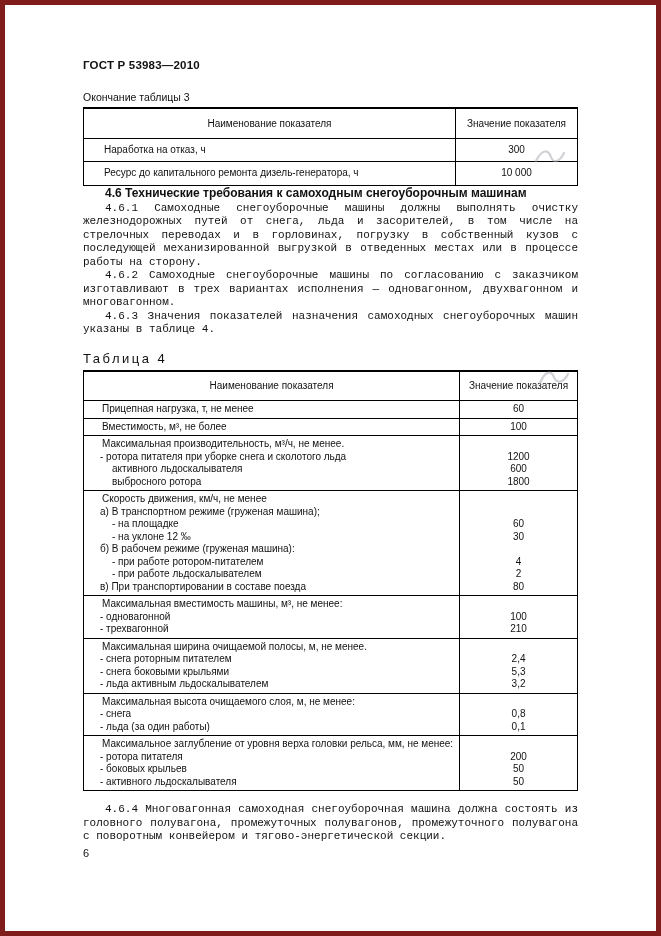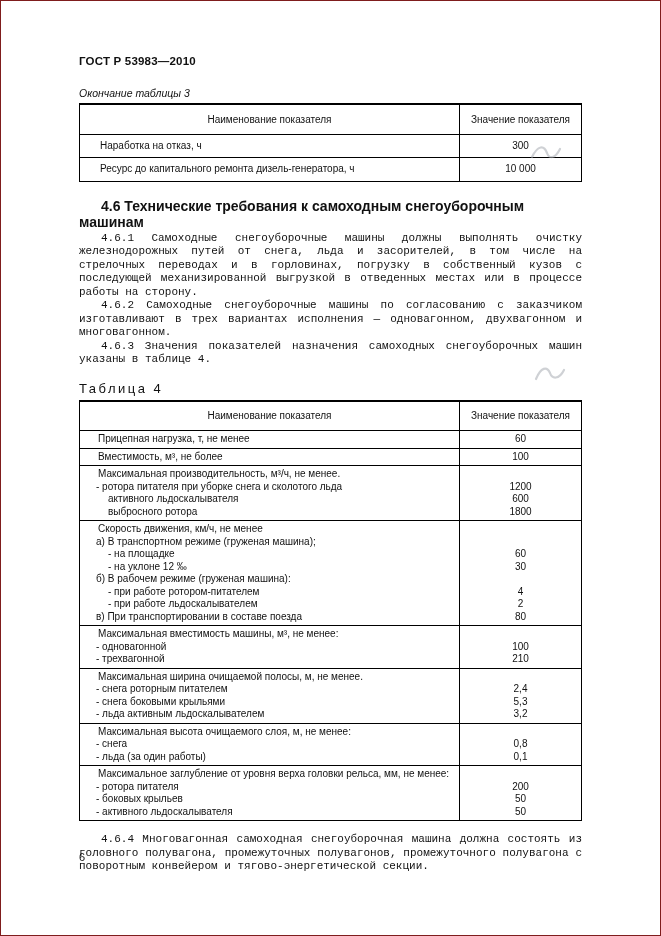--- a/index.html
+++ b/index.html
@@ -7,25 +7,25 @@
   body {
     width: 661px; height: 936px;
     background: #ffffff;
     color: #111111;
     font-family: "Liberation Sans", sans-serif;
     position: relative;
     overflow: hidden;
   }
   .page {
     position: absolute; inset: 0;
-    border: 1px solid #7f1d1d;
+    border: 5px solid #7f1d1d;
     padding: 54px 78px 0 78px;
   }
   .doc-header { font-weight: bold; font-size: 11.5px; letter-spacing: 0.2px; }
-  .t3-caption { font-style: italic; font-size: 10.5px; margin-top: 20px; margin-bottom: 4px; }
+  .t3-caption { font-size: 10.5px; margin-top: 20px; margin-bottom: 4px; }
   .t4-caption { font-size: 13px; letter-spacing: 2.5px; margin-top: 14px; margin-bottom: 4px; }
 
   table.gost {
     width: 100%;
     border-collapse: collapse;
     font-size: 10px;
     border-top: 2px solid #000;
   }
   table.gost th, table.gost td {
     border: 1px solid #000;
@@ -40,22 +40,22 @@
     padding: 8px 8px;
   }
   table.gost .c-val { width: 122px; text-align: center; }
   table.t3 td { padding: 5px 8px; }
   .line { line-height: 12.5px; min-height: 12.5px; white-space: nowrap; }
   .ind0 { padding-left: 12px; }
   .ind1 { padding-left: 10px; }
   .ind2 { padding-left: 22px; }
 
   .sec-heading {
-    font-weight: bold; font-size: 14px;
-    margin-top: 16px; margin-bottom: 2px;
+    font-weight: bold; font-size: 12px;
+    margin-top: 0; margin-bottom: 2px;
     text-indent: 22px;
   }
   p.body {
     font-size: 11px; line-height: 13.5px;
     text-align: justify;
     margin: 0;
     text-indent: 22px;
     font-family: Liberation Mono, monospace;
   }
   p.mt { margin-top: 12px; }

